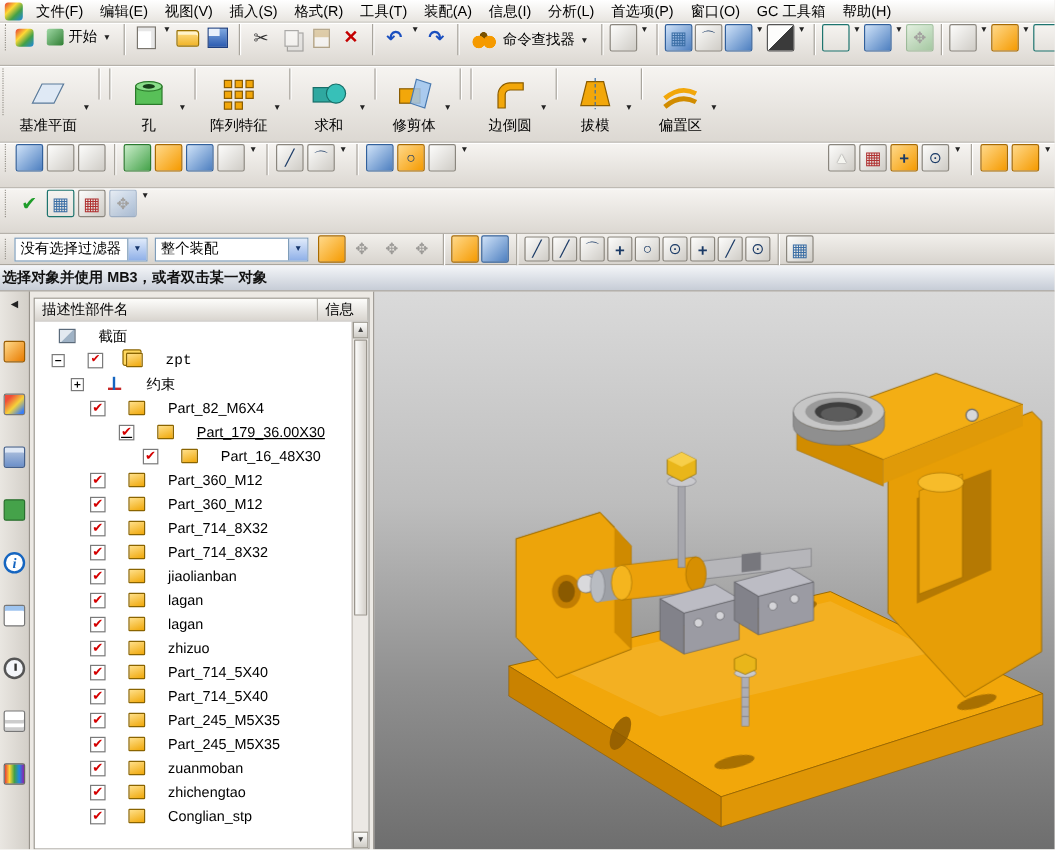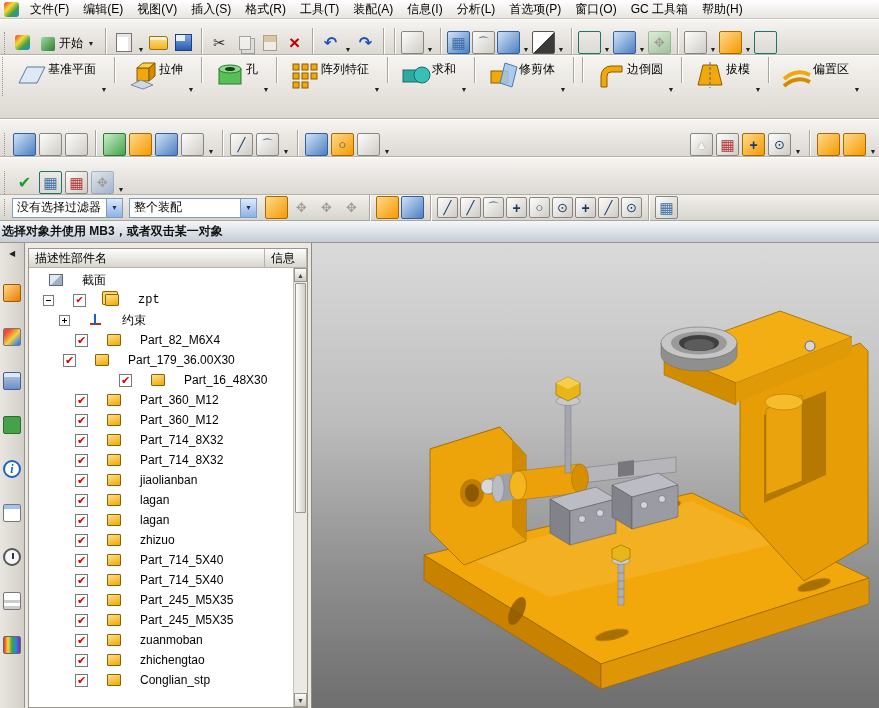--- a/index.html
+++ b/index.html
@@ -6,21 +6,21 @@
 html,body{background:#fff}
 body{font-family:"Liberation Sans","DejaVu Sans",sans-serif;font-size:12px;color:#000}
 .app{position:relative;width:879px;height:708px;overflow:hidden;background:#e6e3de;white-space:nowrap}
 
 
 .menubar{height:19px;display:flex;align-items:center;background:linear-gradient(#ffffff,#e8e5e0);border-bottom:1px solid #c9c5bf;padding-left:3px}
 .applogo{width:15px;height:15px;border-radius:3px;margin:0 4px 0 1px;background:linear-gradient(135deg,#e53935 0%,#fdd835 35%,#43a047 65%,#1e88e5 100%)}
 .menu-item{padding:2px 7px;cursor:default}
 
 
-.toolbar{display:flex;align-items:flex-end;background:linear-gradient(#f6f4f1,#dcd8d2);border-top:1px solid #fff;border-bottom:1px solid #b5b1aa;overflow:hidden}
+.toolbar{display:flex;align-items:flex-start;background:linear-gradient(#f6f4f1,#dcd8d2);border-top:1px solid #fff;border-bottom:1px solid #b5b1aa;overflow:hidden}
 .tb1{height:36px;padding:0 2px;gap:2px}
 .tb3{height:38px;padding:0 2px;gap:3px}
 .handle{width:3px;height:65%;border-left:1px dotted #97938b;margin:0 3px 0 2px}
 .sep{width:1px;height:26px;background:#a9a59d;box-shadow:1px 0 0 #fff;margin:0 4px;flex:none}
 .ic{width:23px;height:23px;flex:none;display:flex;align-items:center;justify-content:center;position:relative;border-radius:2px;cursor:default}
 .caret{font-size:8px;color:#222;width:8px;flex:none;text-align:center}
 .caret::before{content:"▼";font-size:7px}
 .gi{border:1px solid #8a867e;background:linear-gradient(135deg,#fdfdfc,#cfccc6)}
 .c-blue{background:linear-gradient(135deg,#cfe2f8,#4d7fc0);border:1px solid #31609c}
 .c-teal{background:linear-gradient(135deg,#b9ecе8,#2fa8a0);border:1px solid #1d746e}
@@ -49,21 +49,21 @@
 .g-slash::before{content:"╱";font-size:13px;color:#1a3a66}
 .g-arc::before{content:"⌒";font-size:13px;color:#1a3a66}
 .g-arrows{opacity:.4}
 .g-arrows::before{content:"✥";font-size:13px;color:#333}
 .tbtext{display:flex;align-items:center;gap:4px;padding:2px 4px;border-radius:2px}
 .startchip{width:14px;height:14px;border-radius:2px;background:linear-gradient(135deg,#9fd8a4,#2e7d32)}
 .lbl{font-size:12px}
 
 
 .tb2{height:64px;align-items:stretch;padding:1px 0}
-.rbtn{display:flex;justify-content:center;position:relative;padding:2px 14px 2px 8px;min-width:62px;cursor:default}
+.rbtn{display:flex;flex-direction:column;align-items:center;justify-content:center;position:relative;padding:2px 14px 2px 8px;min-width:62px;cursor:default}
 .rbtn .caret{position:absolute;right:2px;top:28px}
 .rlabel{margin-top:2px;font-size:12px}
 .ricon{height:32px;display:flex;align-items:center}
 
 
 .selbar{height:26px;display:flex;align-items:center;background:linear-gradient(#f2f0ec,#d8d4ce);border-bottom:1px solid #aaa69e;padding:0 2px;gap:2px}
 .combo{display:flex;align-items:center;height:20px;background:#fff;border:1px solid #7f9db9;flex:none}
 .combo-text{padding:0 4px;overflow:hidden}
 .combo-btn{width:16px;height:100%;display:flex;align-items:center;justify-content:center;background:linear-gradient(#dfeafa,#8fb0e8);border-left:1px solid #7f9db9;color:#15356b;font-size:7px}
 .combo-btn::before{content:"▼"}
@@ -169,20 +169,25 @@
     <span class="sep"></span>
     <span class="ic g-cut"></span>
     <span class="ic g-copy"></span>
     <span class="ic g-paste"></span>
     <span class="ic g-del"></span>
     <span class="sep"></span>
     <span class="ic g-undo"></span>
     <span class="caret"></span>
     <span class="ic g-redo"></span>
     <span class="sep"></span>
+    <span class="tbtext">
+      <span class="ic g-find"></span>
+      <span class="lbl">命令查找器</span>
+      <span class="caret"></span>
+    </span>
     <span class="sep"></span>
     <span class="ic gi"></span>
     <span class="caret"></span>
     <span class="sep"></span>
     <span class="ic c-blue g-grid2"></span>
     <span class="ic gi g-arc"></span>
     <span class="ic c-blue"></span>
     <span class="caret"></span>
     <span class="ic c-dark"></span>
     <span class="caret"></span>
@@ -207,32 +212,20 @@
     <span class="rbtn">
       <span class="ricon">
           <svg viewBox="0 0 32 30" width="32" height="30">
             <polygon points="3,23 11,7 29,7 21,23" fill="#dfe9f5" stroke="#5a7a9a"></polygon>
           </svg>
         </span>
       <span class="rlabel">基准平面</span>
         <span class="caret"></span>
     </span>
     <span class="sep"></span>
-    <span class="rbtn">
-      <span class="ricon">
-          <svg viewBox="0 0 32 30" width="32" height="30">
-            <rect x="10" y="8" width="12" height="13" fill="#f2a70a" stroke="#8a5c00"></rect>
-            <polygon points="10,8 16,3 28,3 22,8" fill="#ffd24a" stroke="#8a5c00"></polygon>
-            <polygon points="22,8 28,3 28,16 22,21" fill="#d18c00" stroke="#8a5c00"></polygon>
-            <polygon points="4,25 14,20 26,25 16,29" fill="#cfd8e2" stroke="#7a8a9a"></polygon>
-          </svg>
-        </span>
-      <span class="rlabel">拉伸</span>
-        <span class="caret"></span>
-    </span>
     <span class="sep"></span>
     <span class="rbtn">
       <span class="ricon">
           <svg viewBox="0 0 32 30" width="32" height="30">
             <rect x="5" y="9" width="22" height="15" fill="#58c058" stroke="#2a7a2a"></rect>
             <ellipse cx="16" cy="9" rx="11" ry="4" fill="#8ade8a" stroke="#2a7a2a"></ellipse>
             <ellipse cx="16" cy="9" rx="5" ry="2" fill="#17401a"></ellipse>
           </svg>
         </span>
       <span class="rlabel">孔</span>
@@ -427,21 +420,21 @@
 
     <span class="ticon ico-constraints"></span>
     <span class="tlabel">约束</span>
   </div>
             <div class="trow" style="padding-left: 46px;">
 
     <span class="cbx on"></span>
     <span class="ticon ico-part"></span>
     <span class="tlabel">Part_82_M6X4</span>
   </div>
-            <div class="trow" style="padding-left: 34px;">
+            <div class="trow" style="padding-left: 70px; text-decoration: underline;">
 
     <span class="cbx on"></span>
     <span class="ticon ico-part"></span>
     <span class="tlabel">Part_179_36.00X30</span>
   </div>
             <div class="trow" style="padding-left: 46px; margin-left: 44px;">
 
     <span class="cbx on"></span>
     <span class="ticon ico-part"></span>
     <span class="tlabel">Part_16_48X30</span>

